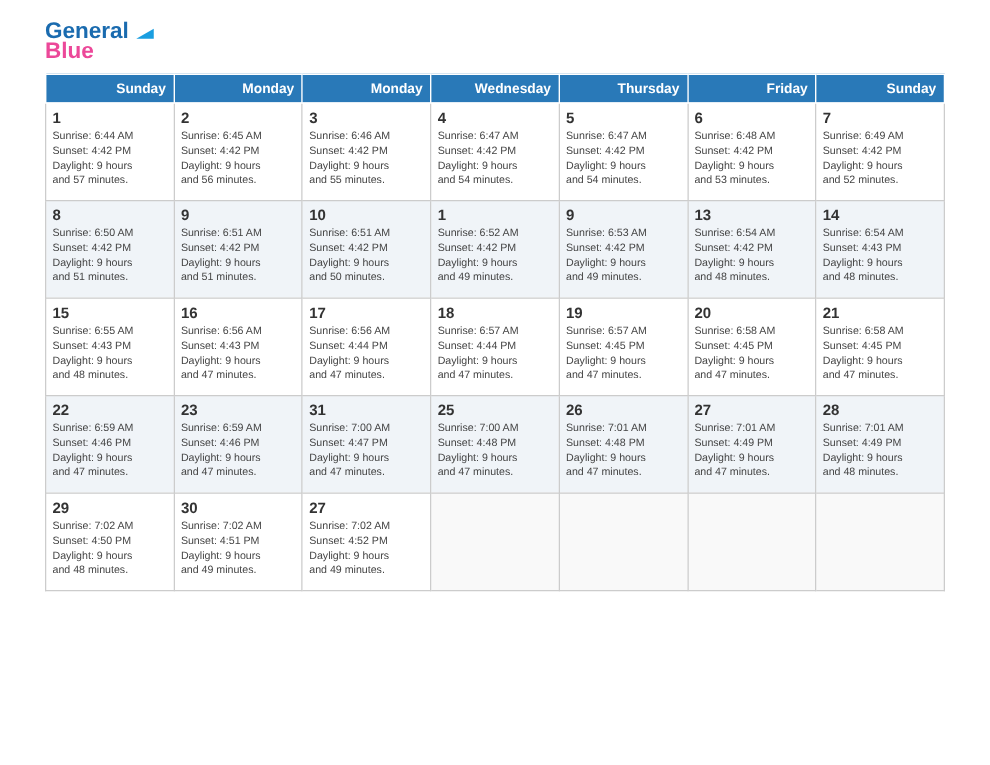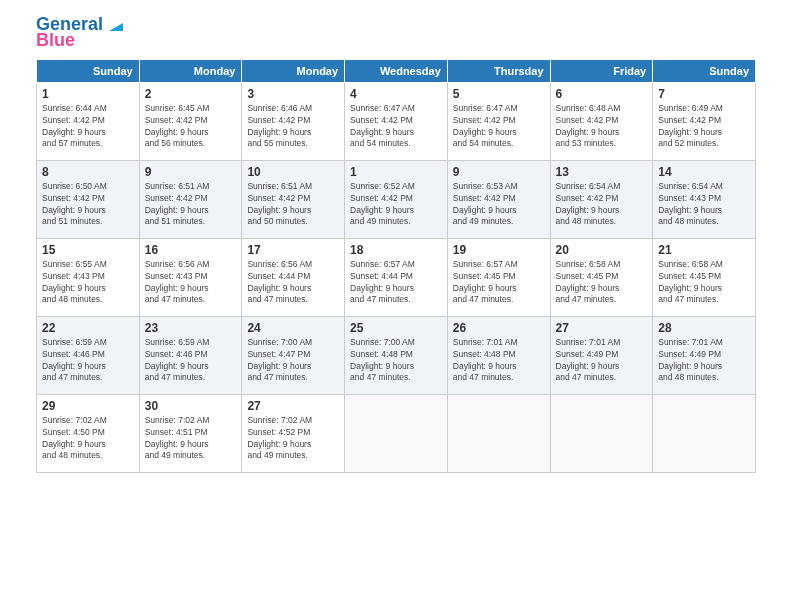--- a/index.html
+++ b/index.html
@@ -216,21 +216,21 @@
         <tr>
           <td>
           <span class="day-num">22</span>
           <div class="day-info">Sunrise: 6:59 AM<br>Sunset: 4:46 PM<br>Daylight: 9 hours<br>and 47 minutes.</div>
         </td>
           <td>
           <span class="day-num">23</span>
           <div class="day-info">Sunrise: 6:59 AM<br>Sunset: 4:46 PM<br>Daylight: 9 hours<br>and 47 minutes.</div>
         </td>
           <td>
-          <span class="day-num">24</span>
+          <span class="day-num">31</span>
           <div class="day-info">Sunrise: 7:00 AM<br>Sunset: 4:47 PM<br>Daylight: 9 hours<br>and 47 minutes.</div>
         </td>
           <td>
           <span class="day-num">25</span>
           <div class="day-info">Sunrise: 7:00 AM<br>Sunset: 4:48 PM<br>Daylight: 9 hours<br>and 47 minutes.</div>
         </td>
           <td>
           <span class="day-num">26</span>
           <div class="day-info">Sunrise: 7:01 AM<br>Sunset: 4:48 PM<br>Daylight: 9 hours<br>and 47 minutes.</div>
         </td>

